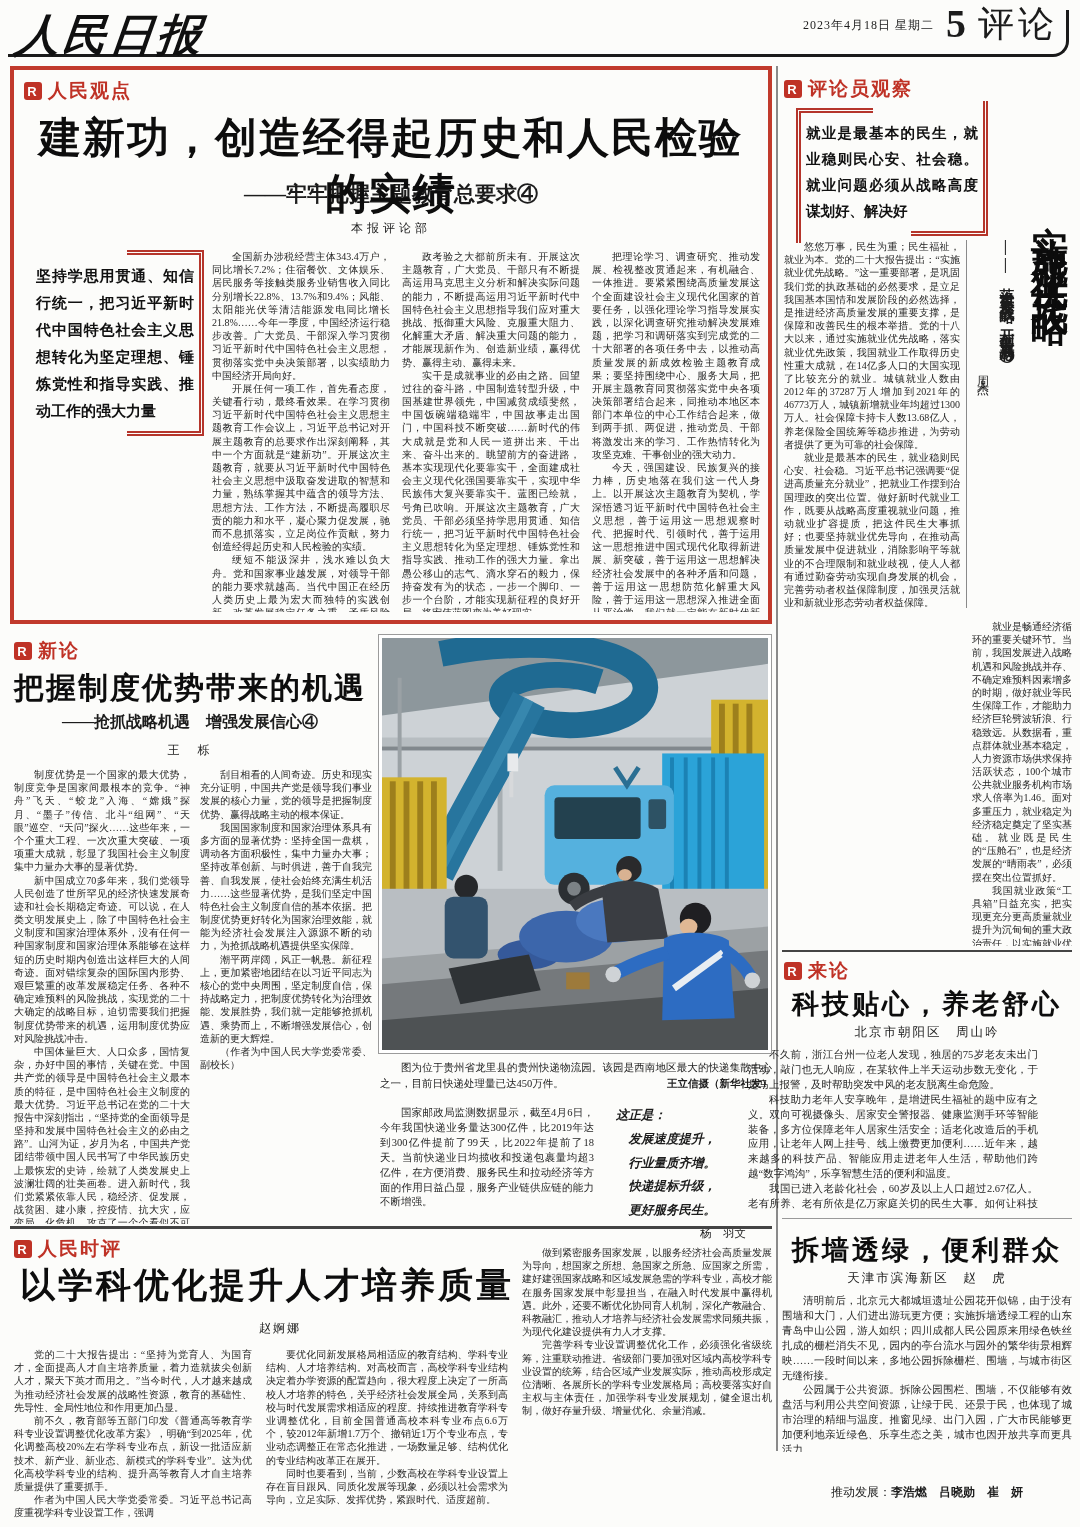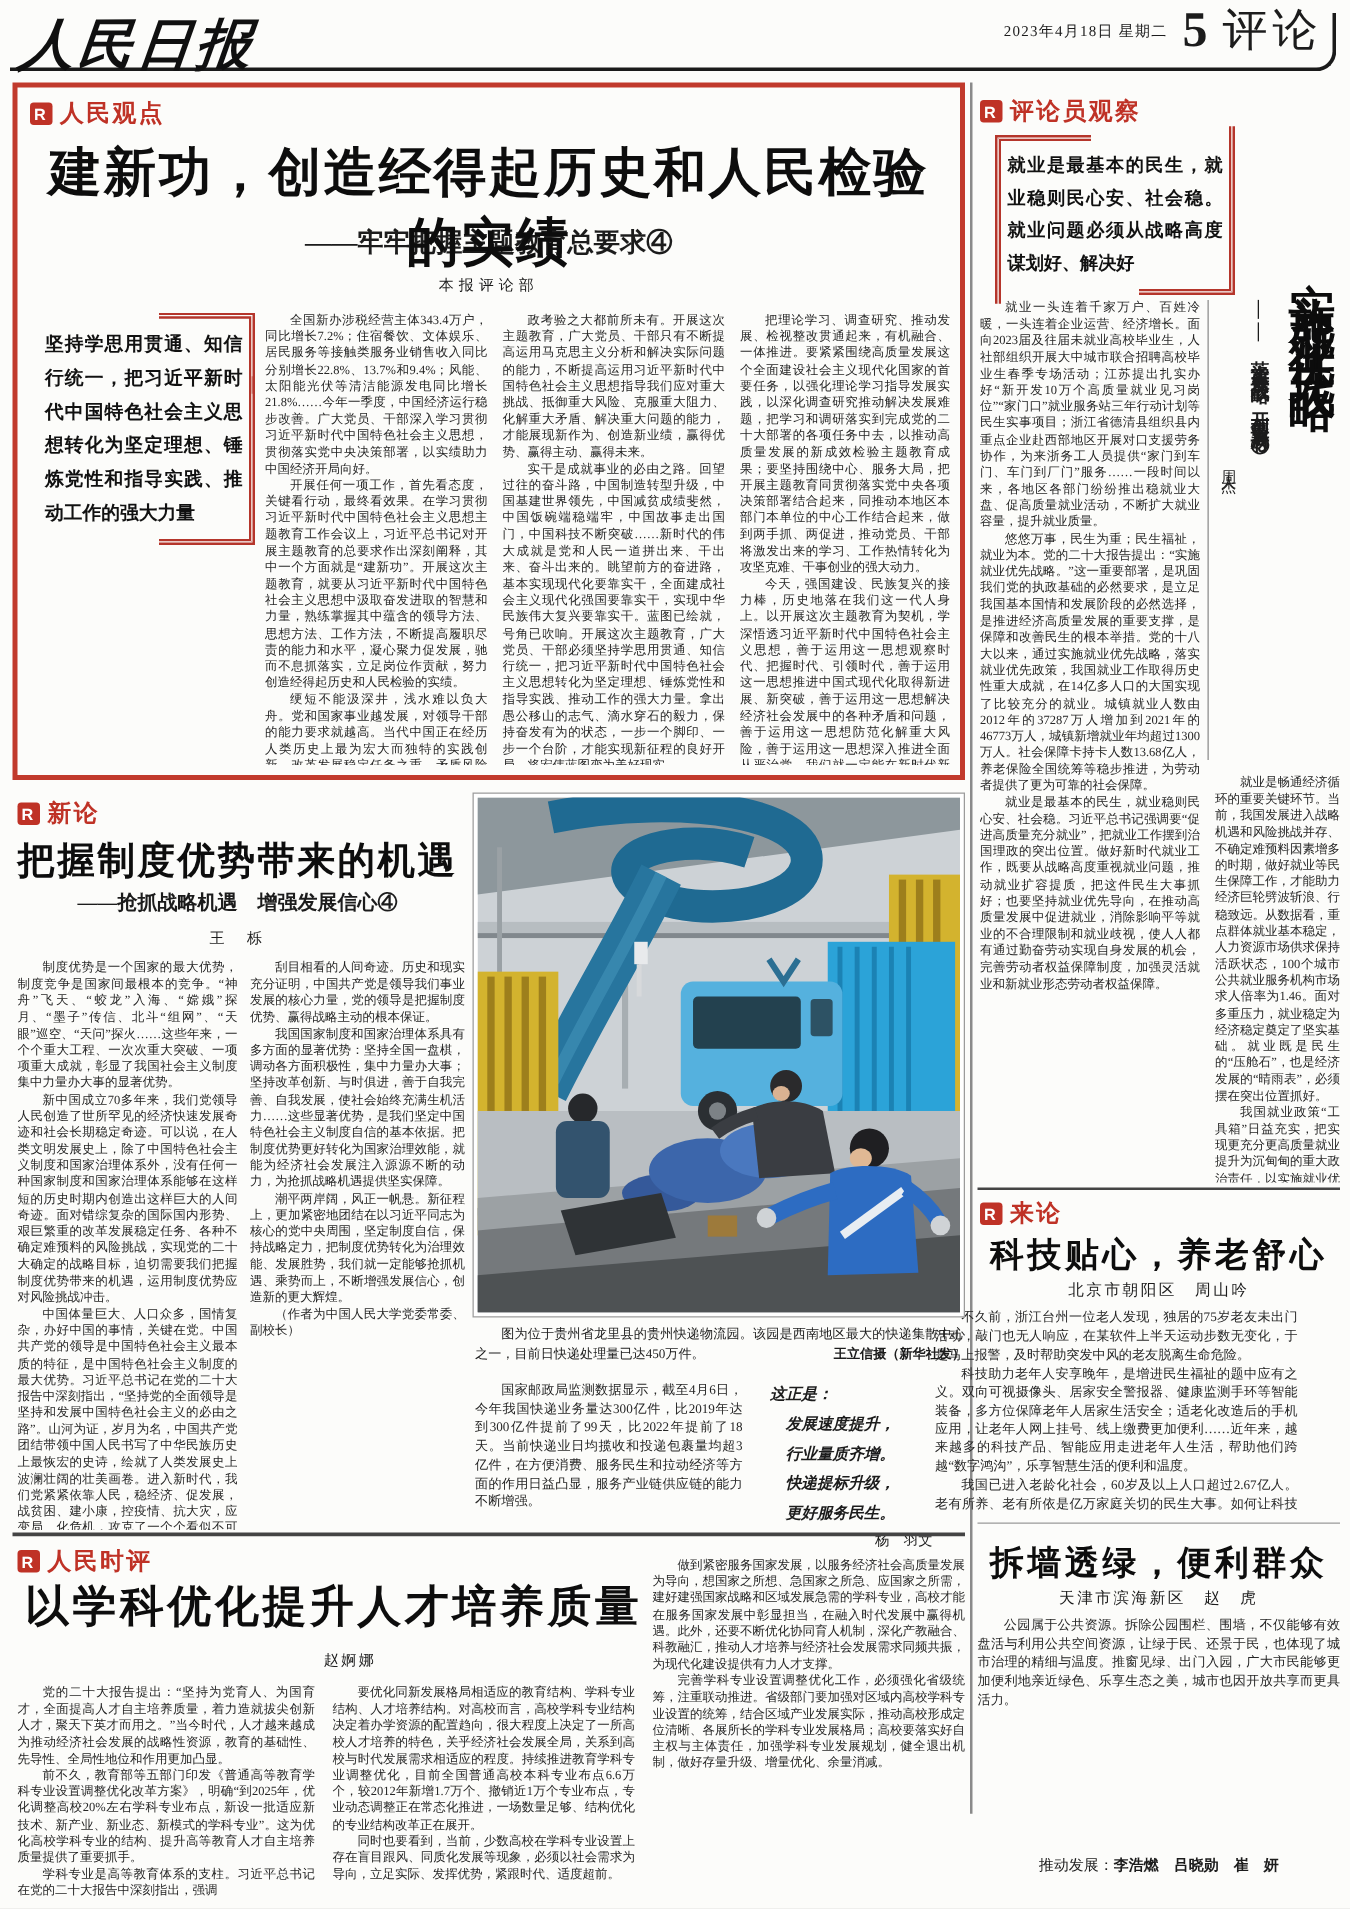--- a/index.html
+++ b/index.html
@@ -116,21 +116,20 @@
 
   <div class="abs vline" style="left:776px;top:66px;width:2px;height:1385px;"></div>
 
   <div class="abs label" style="left:784px;top:76px;">
     <span class="logo-sq">R</span>
     <span>评论员观察</span>
   </div>
   <div class="abs quote q-tl q-br" style="left:796px;top:108px;width:172px;font-size:14.5px;">就业是最基本的民生，就业稳则民心安、社会稳。就业问题必须从战略高度谋划好、解决好</div>
 
   <div class="abs body-text" style="left:784px;top:240px;width:176px;height:706px;">
-      <p class="para">就业一头连着千家万户、百姓冷暖，一头连着企业运营、经济增长。面向2023届及往届未就业高校毕业生，人社部组织开展大中城市联合招聘高校毕业生春季专场活动；江苏提出扎实办好“新开发10万个高质量就业见习岗位”“家门口”就业服务站三年行动计划等民生实事项目；浙江省德清县组织县内重点企业赴西部地区开展对口支援劳务协作，为来浙务工人员提供“家门到车门、车门到厂门”服务……一段时间以来，各地区各部门纷纷推出稳就业大盘、促高质量就业活动，不断扩大就业容量，提升就业质量。</p>
       <p class="para">悠悠万事，民生为重；民生福祉，就业为本。党的二十大报告提出：“实施就业优先战略。”这一重要部署，是巩固我们党的执政基础的必然要求，是立足我国基本国情和发展阶段的必然选择，是推进经济高质量发展的重要支撑，是保障和改善民生的根本举措。党的十八大以来，通过实施就业优先战略，落实就业优先政策，我国就业工作取得历史性重大成就，在14亿多人口的大国实现了比较充分的就业。城镇就业人数由2012年的37287万人增加到2021年的46773万人，城镇新增就业年均超过1300万人。社会保障卡持卡人数13.68亿人，养老保险全国统筹等稳步推进，为劳动者提供了更为可靠的社会保障。</p>
       <p class="para">就业是最基本的民生，就业稳则民心安、社会稳。习近平总书记强调要“促进高质量充分就业”，把就业工作摆到治国理政的突出位置。做好新时代就业工作，既要从战略高度重视就业问题，推动就业扩容提质，把这件民生大事抓好；也要坚持就业优先导向，在推动高质量发展中促进就业，消除影响平等就业的不合理限制和就业歧视，使人人都有通过勤奋劳动实现自身发展的机会，完善劳动者权益保障制度，加强灵活就业和新就业形态劳动者权益保障。</p>
     </div>
   <div class="abs vline" style="left:966px;top:240px;width:1px;height:368px;"></div>
 
   <div class="abs vt-block" style="left:968px;top:196px;width:106px;height:414px;">
     <span class="vt-byline">周人杰</span>
     <span class="vt-sub">——落实重大发展战略，开创事业新局⑬</span>
     <span class="vt-main">实施就业优先战略</span>
   </div>
@@ -149,20 +148,21 @@
   <div class="abs body-text" style="left:748px;top:1048px;width:290px;height:162px;font-size:10.5px;line-height:1.42;">
       <p class="para">不久前，浙江台州一位老人发现，独居的75岁老友未出门活动，敲门也无人响应，在某软件上半天运动步数无变化，于是马上报警，及时帮助突发中风的老友脱离生命危险。</p>
       <p class="para">科技助力老年人安享晚年，是增进民生福祉的题中应有之义。双向可视摄像头、居家安全警报器、健康监测手环等智能装备，多方位保障老年人居家生活安全；适老化改造后的手机应用，让老年人网上挂号、线上缴费更加便利……近年来，越来越多的科技产品、智能应用走进老年人生活，帮助他们跨越“数字鸿沟”，乐享智慧生活的便利和温度。</p>
       <p class="para">我国已进入老龄化社会，60岁及以上人口超过2.67亿人。老有所养、老有所依是亿万家庭关切的民生大事。如何让科技产品“好上手”更“暖人心”？一方面，要聚焦老年人需求，完善适老化标准，降低使用门槛，让老年人用得上、用得好；另一方面，要完善配套服务，帮助老年人消除“本领恐慌”。科技贴心，老年人生活才能更舒心、晚年更幸福。</p>
     </div>
 
   <div class="abs divider" style="left:782px;top:1218px;width:290px;height:1px;background:#999;"></div>
   <div class="abs essay-head sans" style="left:782px;top:1232px;width:290px;">拆墙透绿，便利群众</div>
   <div class="abs essay-byline" style="left:782px;top:1270px;width:290px;">天津市滨海新区　赵　虎</div>
   <div class="abs body-text" style="left:782px;top:1294px;width:290px;height:158px;font-size:10.5px;line-height:1.42;">
+      <p class="para">清明前后，北京元大都城垣遗址公园花开似锦，由于没有围墙和大门，人们进出游玩更方便；实施拆墙透绿工程的山东青岛中山公园，游人如织；四川成都人民公园原来用绿色铁丝扎成的栅栏消失不见，园内的亭台流水与园外的繁华街景相辉映……一段时间以来，多地公园拆除栅栏、围墙，与城市街区无缝衔接。</p>
       <p class="para">公园属于公共资源。拆除公园围栏、围墙，不仅能够有效盘活与利用公共空间资源，让绿于民、还景于民，也体现了城市治理的精细与温度。推窗见绿、出门入园，广大市民能够更加便利地亲近绿色、乐享生态之美，城市也因开放共享而更具活力。</p>
     </div>
 
   <div class="abs footer-line" style="left:782px;top:1550px;width:290px;">
     <span class="b">本版邮箱：</span><span>rmrbpl@163.com</span><span>（来稿请注明栏目名）</span>
   </div>
   <div class="abs footer-line" style="left:782px;top:1484px;width:290px;">
     <span>推动发展：</span><span class="b">李浩燃　吕晓勋　崔　妍</span>
   </div>
 
@@ -277,21 +277,21 @@
   <div class="abs divider" style="left:10px;top:1226px;width:762px;height:3px;"></div>
   <div class="abs label" style="left:14px;top:1236px;">
     <span class="logo-sq">R</span>
     <span>人民时评</span>
   </div>
   <div class="abs sp-head sans" style="left:20px;top:1262px;width:520px;">以学科优化提升人才培养质量</div>
   <div class="abs essay-byline" style="left:20px;top:1320px;width:520px;font-size:12px;">赵婀娜</div>
   <div class="abs body-text" style="left:14px;top:1348px;width:238px;height:179px;">
       <p class="para">党的二十大报告提出：“坚持为党育人、为国育才，全面提高人才自主培养质量，着力造就拔尖创新人才，聚天下英才而用之。”当今时代，人才越来越成为推动经济社会发展的战略性资源，教育的基础性、先导性、全局性地位和作用更加凸显。</p>
       <p class="para">前不久，教育部等五部门印发《普通高等教育学科专业设置调整优化改革方案》，明确“到2025年，优化调整高校20%左右学科专业布点，新设一批适应新技术、新产业、新业态、新模式的学科专业”。这为优化高校学科专业的结构、提升高等教育人才自主培养质量提供了重要抓手。</p>
-      <p class="para">学科专业是高等教育体系的支柱。习近平总书记在党的二十大报告中深刻指出，强调</p>
+      <p class="para">作者为中国人民大学党委常委。习近平总书记高度重视学科专业设置工作，强调</p>
     </div>
   <div class="abs body-text" style="left:266px;top:1348px;width:242px;height:179px;">
       <p class="para">要优化同新发展格局相适应的教育结构、学科专业结构、人才培养结构。对高校而言，高校学科专业结构决定着办学资源的配置趋向，很大程度上决定了一所高校人才培养的特色，关乎经济社会发展全局，关系到高校与时代发展需求相适应的程度。持续推进教育学科专业调整优化，目前全国普通高校本科专业布点6.6万个，较2012年新增1.7万个、撤销近1万个专业布点，专业动态调整正在常态化推进，一场数量足够、结构优化的专业结构改革正在展开。</p>
       <p class="para">同时也要看到，当前，少数高校在学科专业设置上存在盲目跟风、同质化发展等现象，必须以社会需求为导向，立足实际、发挥优势，紧跟时代、适度超前。</p>
     </div>
   <div class="abs body-text" style="left:522px;top:1246px;width:250px;height:281px;">
       <p class="para">做到紧密服务国家发展，以服务经济社会高质量发展为导向，想国家之所想、急国家之所急、应国家之所需，建好建强国家战略和区域发展急需的学科专业，高校才能在服务国家发展中彰显担当，在融入时代发展中赢得机遇。此外，还要不断优化协同育人机制，深化产教融合、科教融汇，推动人才培养与经济社会发展需求同频共振，为现代化建设提供有力人才支撑。</p>
       <p class="para">完善学科专业设置调整优化工作，必须强化省级统筹，注重联动推进。省级部门要加强对区域内高校学科专业设置的统筹，结合区域产业发展实际，推动高校形成定位清晰、各展所长的学科专业发展格局；高校要落实好自主权与主体责任，加强学科专业发展规划，健全退出机制，做好存量升级、增量优化、余量消减。</p>
     </div>
 

